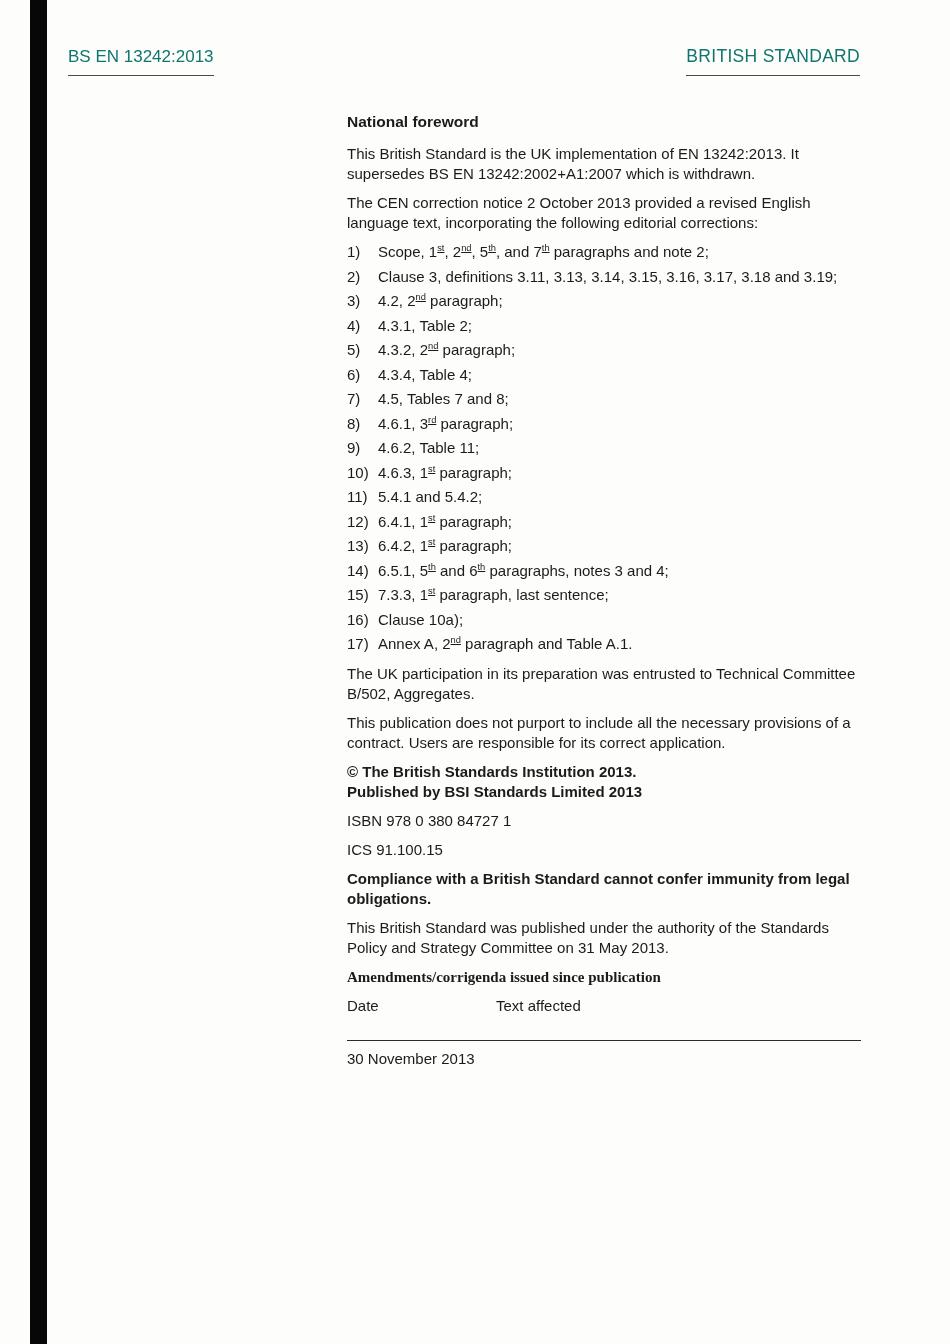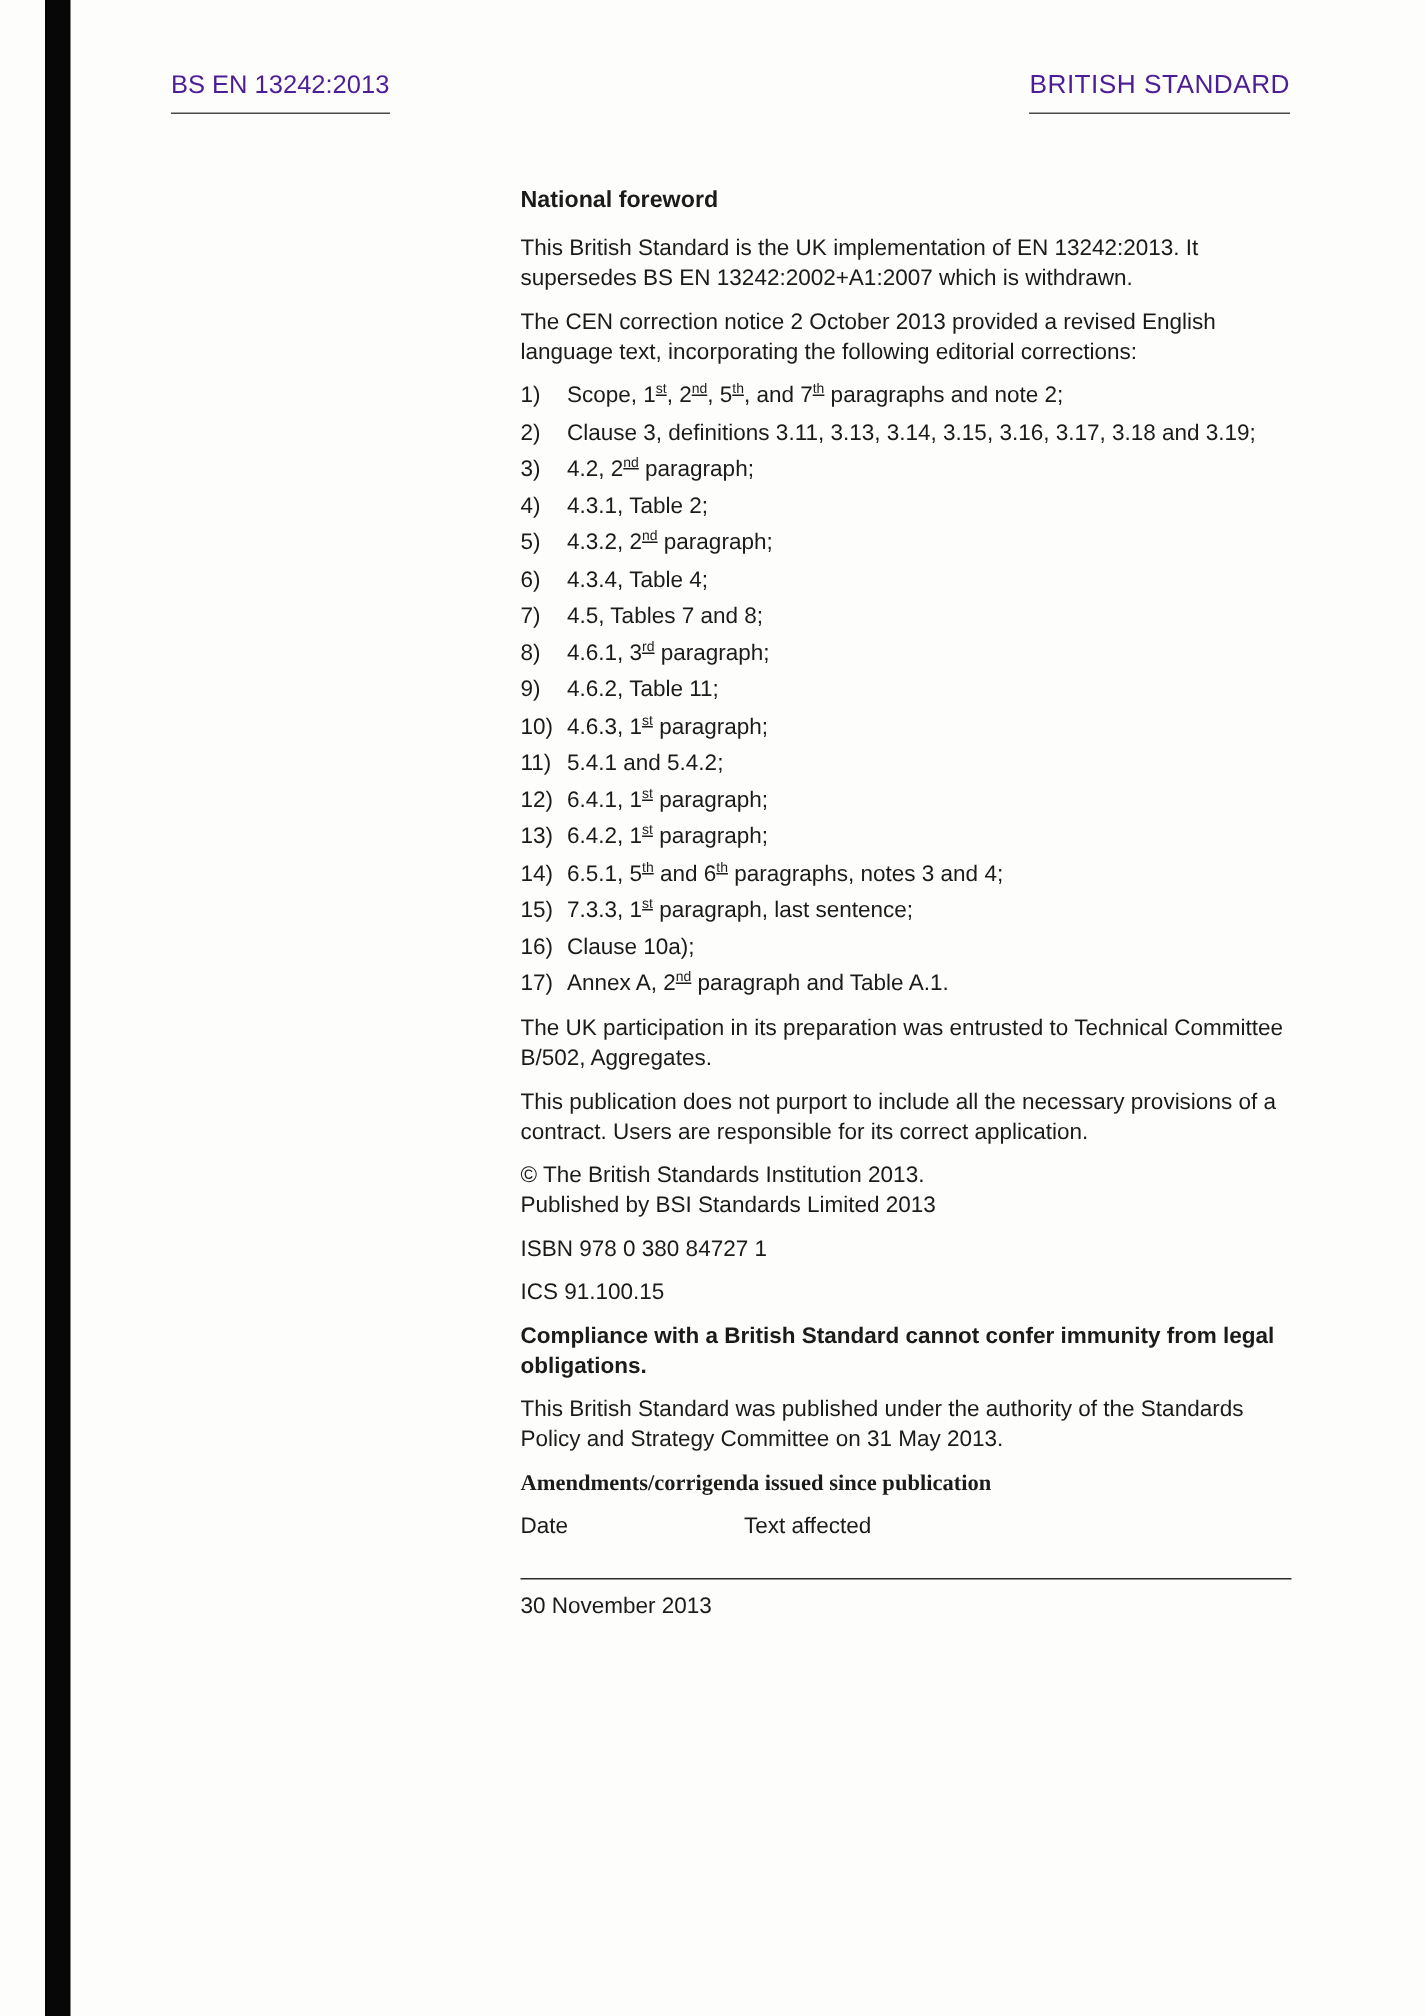--- a/index.html
+++ b/index.html
@@ -29,49 +29,48 @@
     transform: rotate(-90deg);
     color: #bdbdbd;
     font-size: 7.5px; line-height: 11px;
     white-space: nowrap; overflow: hidden;
   }
 
   
   .header {
     position: absolute; top: 46px; left: 68px; right: 90px;
     display: flex; justify-content: space-between; align-items: flex-end;
-    color: #4c1d95;
-    margin-left: 46px;
+    color: #0f766e;
   }
   .header-left {
     font-size: 17px; padding-bottom: 8px;
     border-bottom: 1px solid #4a4a4a;
   }
   .header-right {
     font-size: 17.5px; letter-spacing: 0.3px; padding-bottom: 8px;
     border-bottom: 1px solid #4a4a4a;
   }
 
   
   .content {
-    position: absolute; left: 347px; top: 124px; width: 514px;
+    position: absolute; left: 347px; top: 112px; width: 514px;
     font-size: 15px; line-height: 20px;
   }
   .fw-title { font-size: 15.5px; font-weight: bold; margin: 0 0 12px 0; }
   .content p { margin: 0 0 9px 0; }
   .bold { font-weight: bold; }
 
   .list { margin: 3px 0 10px 0; }
   .list-item { display: flex; margin-bottom: 4.5px; }
   .item-num { width: 31px; flex: none; }
   .item-text { flex: 1; }
   sup { font-size: 0.62em; line-height: 0; vertical-align: super; text-decoration: underline; }
 
   .copyright-block { margin-bottom: 9px; }
-  .copyright-block p { margin: 0; }
+  .copyright-block p { margin: 0; font-weight: bold; }
 
   .isbn, .ics { margin-bottom: 9px; }
 
   .amend-title { margin-top: 2px; font-family: Liberation Serif, serif; }
 
   .amend-table { margin-top: 3px; }
   .amend-header {
     display: flex;
     padding-bottom: 24px;
     border-bottom: 1.5px solid #2b2b2b;

